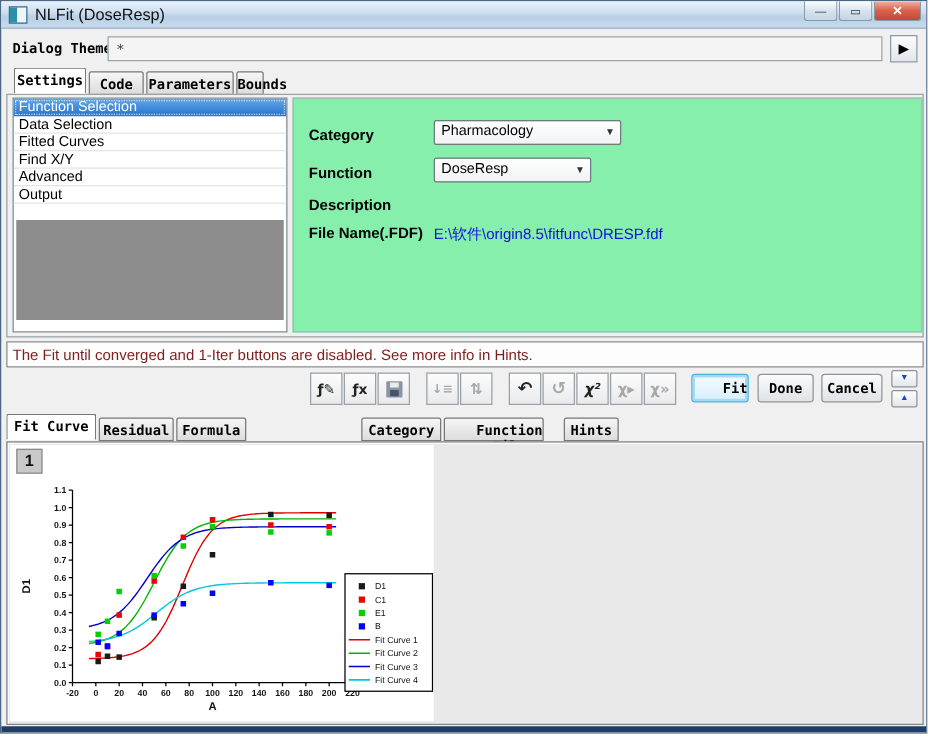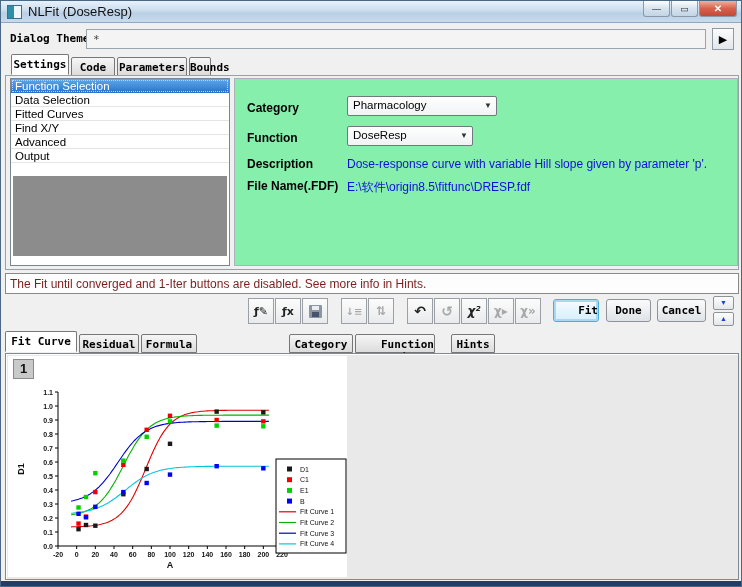--- a/index.html
+++ b/index.html
@@ -138,21 +138,20 @@
       <div class="combo" style="top:17px; width:150px;">
         <span>Pharmacology</span>
         <span class="arr">▼</span>
       </div>
       <span class="flabel" style="top:52px;">Function</span>
       <div class="combo" style="top:47px; width:126px;">
         <span>DoseResp</span>
         <span class="arr">▼</span>
       </div>
       <span class="flabel" style="top:78px;">Description</span>
-      <span class="fblue" style="top:78px;">Dose-response curve with variable Hill slope given by parameter 'p'.</span>
       <span class="flabel" style="top:100px;">File Name(.FDF)</span>
       <span class="fblue" style="top:100px;">E:\软件\origin8.5\fitfunc\DRESP.fdf</span>
     </div>
   </div>
 
   <div class="msgbar">
     <span>The Fit until converged and 1-Iter buttons are disabled. See more info in Hints.</span>
   </div>
 
   <div class="tbtn" style="left:247px;">

